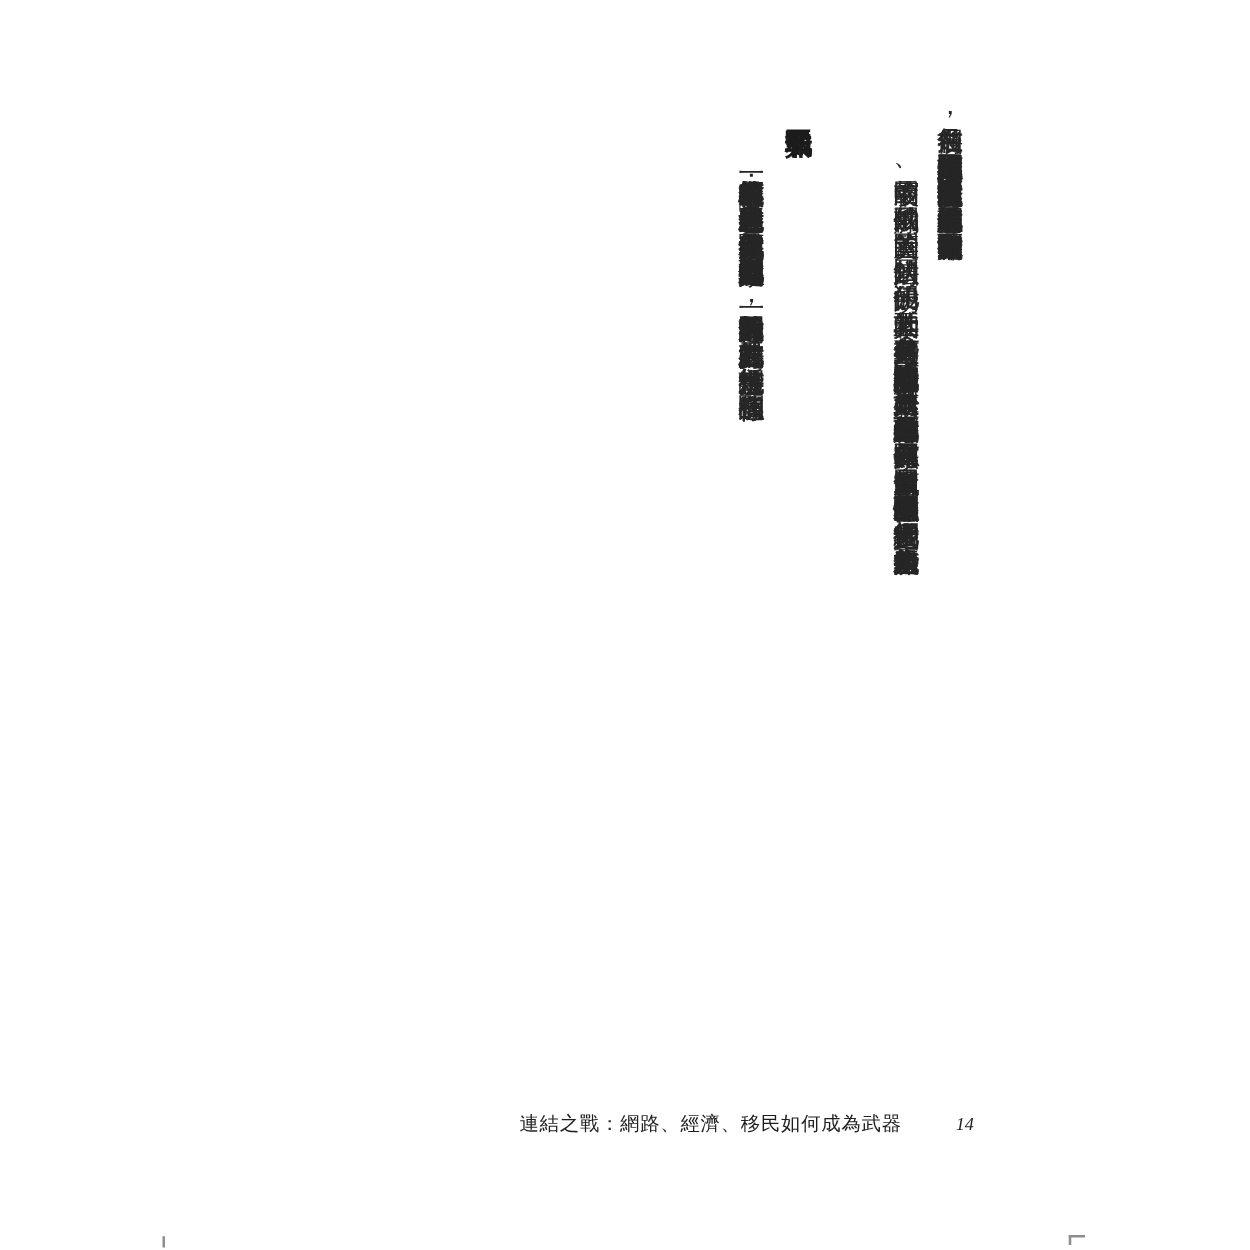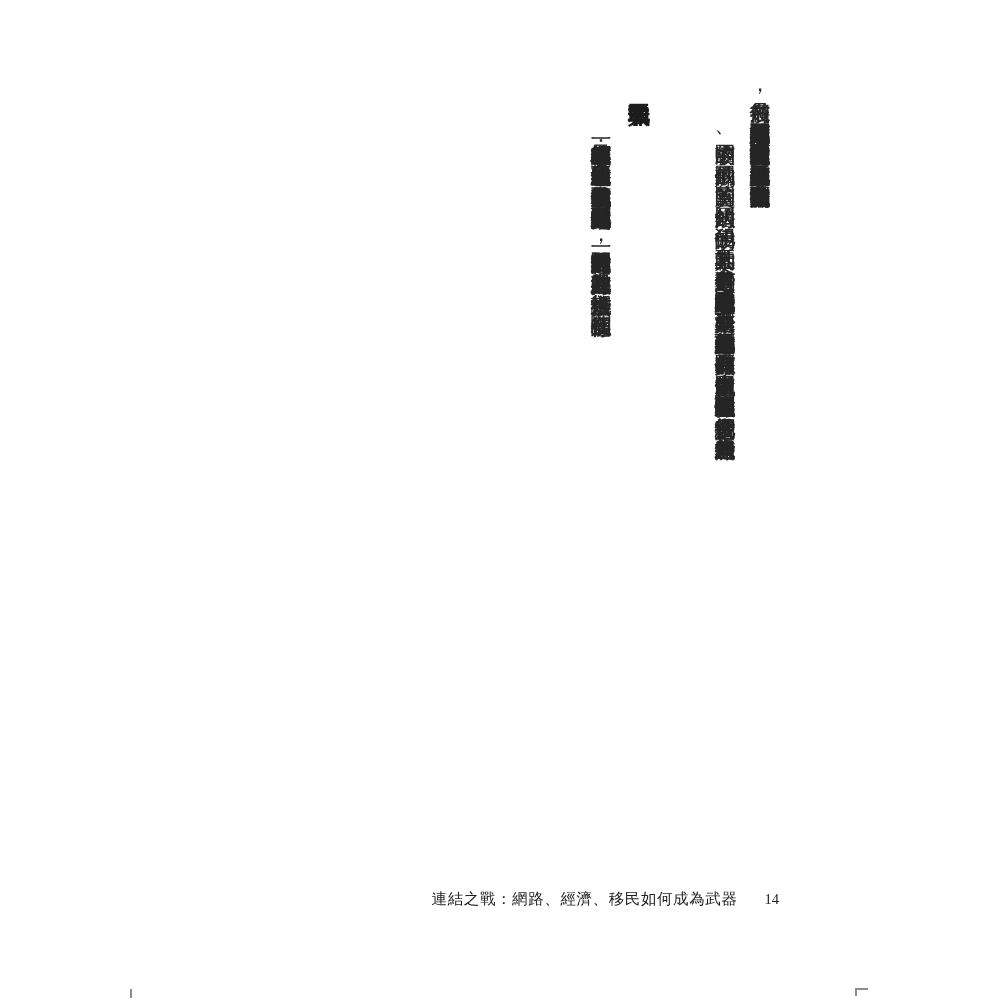--- a/index.html
+++ b/index.html
@@ -48,30 +48,31 @@
     font-weight: bold;
     color: #1c1c1c;
     line-height: 35px;
   }
   .footer {
     position: absolute;
     top: 889px;
     right: 221px;
     display: flex;
     align-items: baseline;
-    gap: 27px;
+    gap: 43px;
     color: #1e1e1e;
     white-space: nowrap;
   }
   .running-title {
     font-size: 15.5px;
     letter-spacing: 0.6px;
   }
   .page-number {
     font-size: 14.5px;
+    font-style: italic;
   }
   .crop-mark {
     position: absolute;
   }
   .crop-mark.bl {
     left: 130px;
     top: 989px;
     width: 2px;
     height: 9px;
     background: #8d8d8d;

